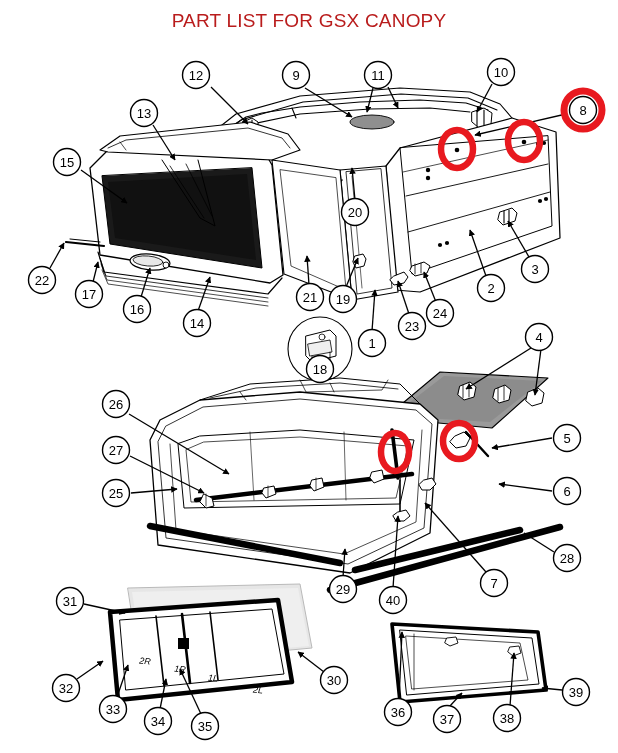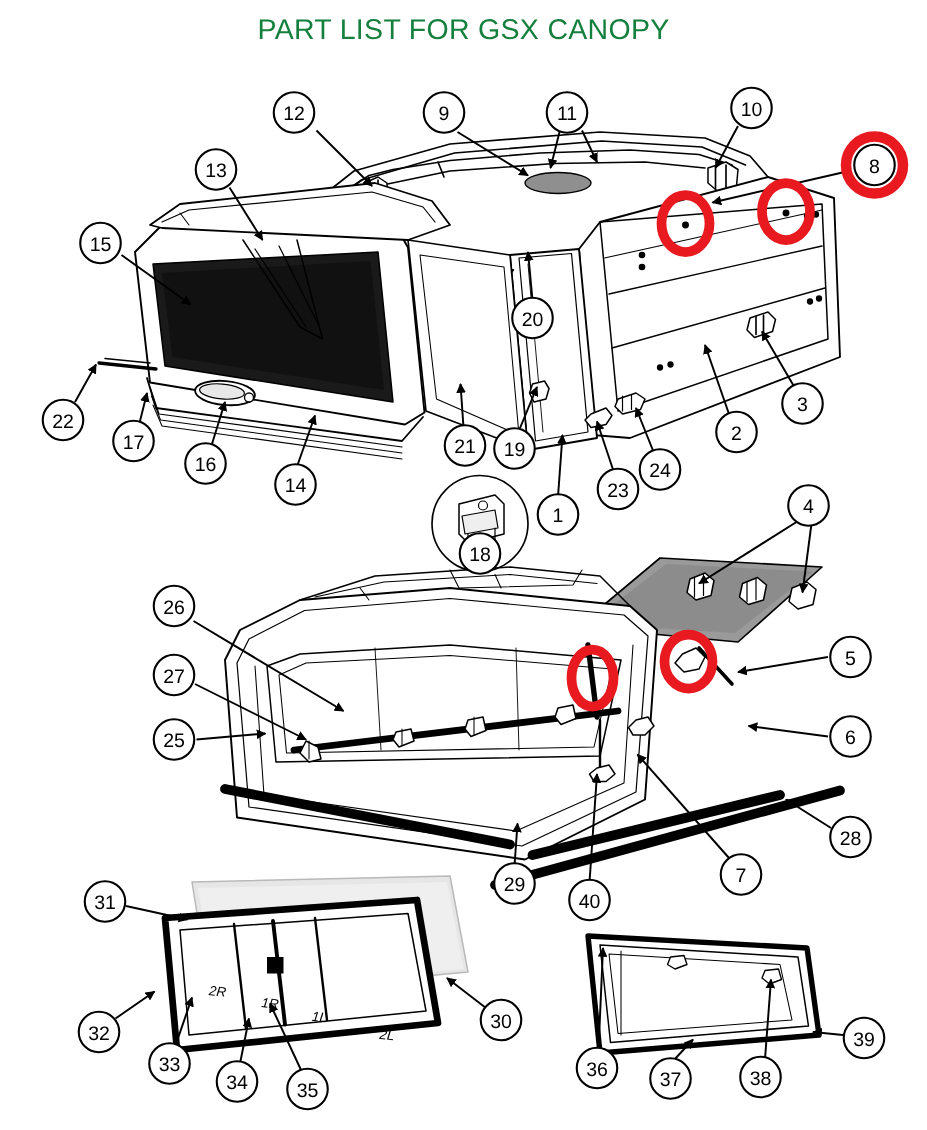--- a/index.html
+++ b/index.html
@@ -20,21 +20,21 @@
   }
   #title {
     position: absolute;
     left: 0;
     top: 10px;
     width: 618px;
     text-align: center;
     font-family: "Liberation Sans", sans-serif;
     font-size: 19px;
     font-weight: 400;
-    color: #15803d;
+    color: #b91c1c;
     letter-spacing: 0.2px;
   }
   #art {
     position: absolute;
     left: 0;
     top: 0;
     width: 618px;
     height: 753px;
   }
   .cal-num {

